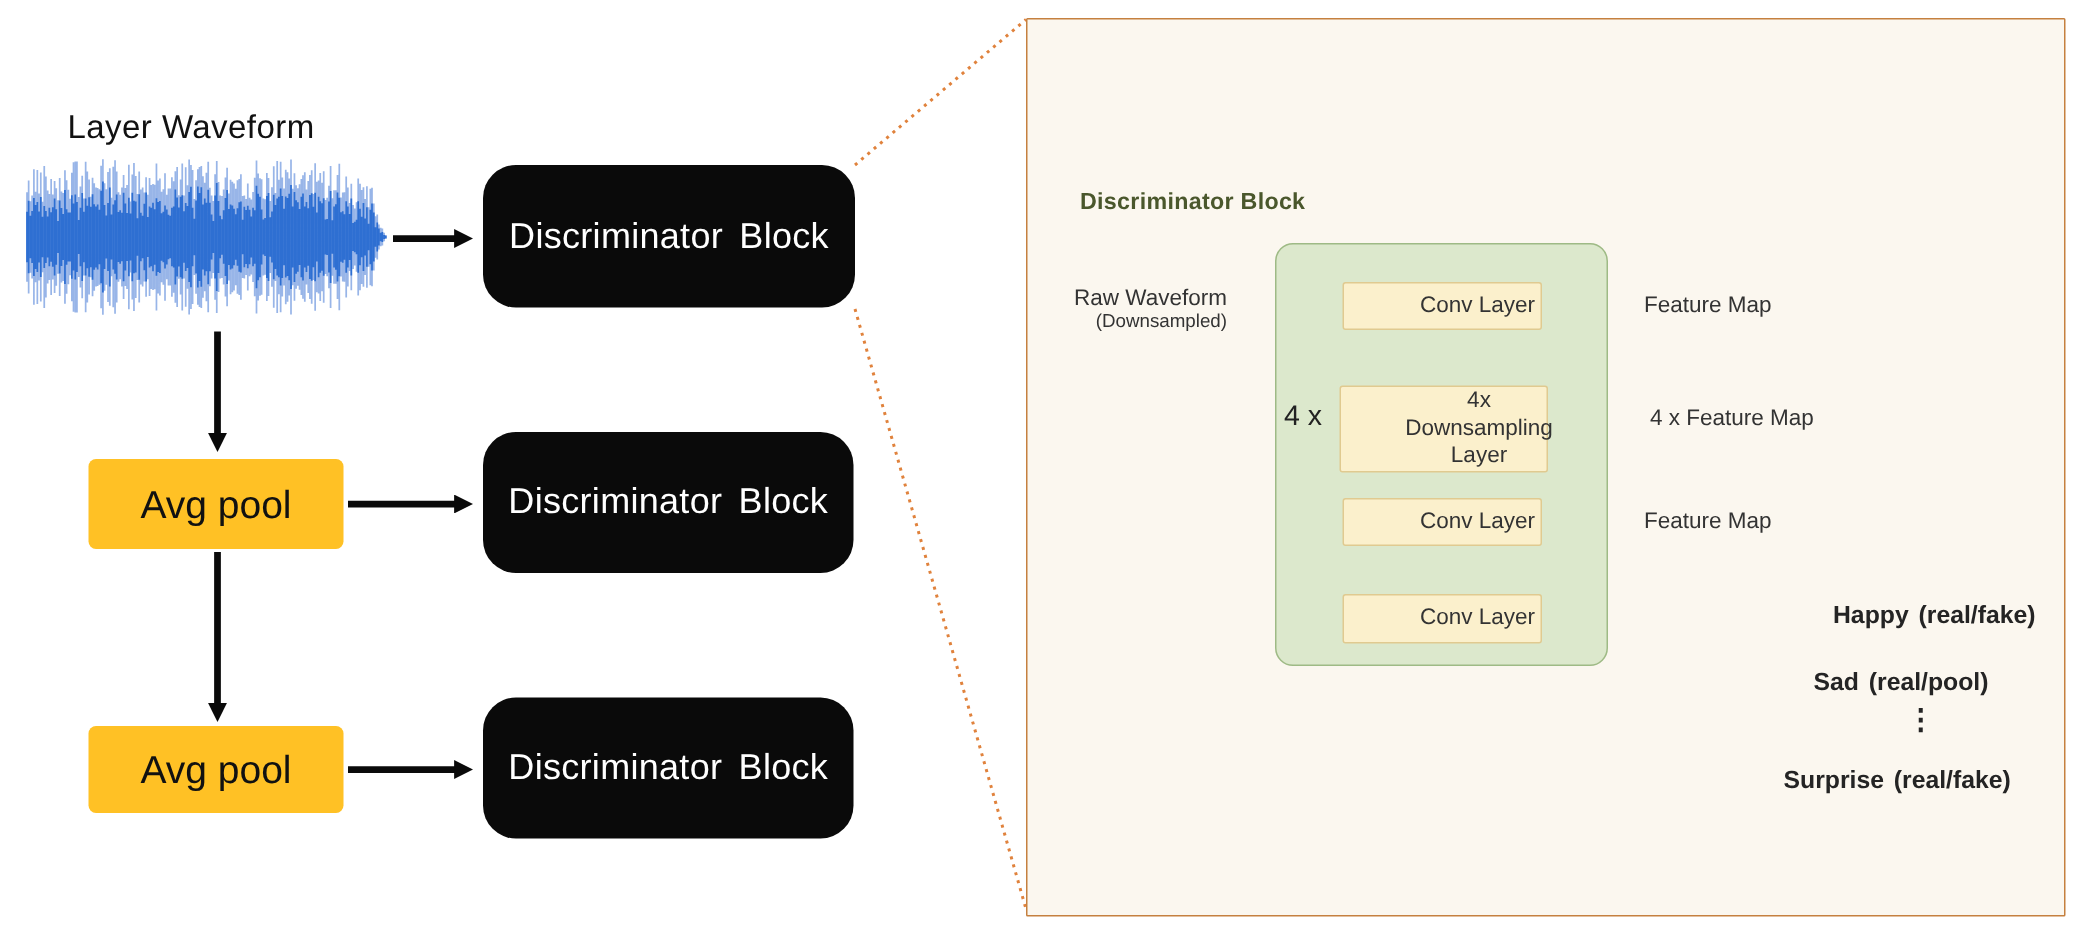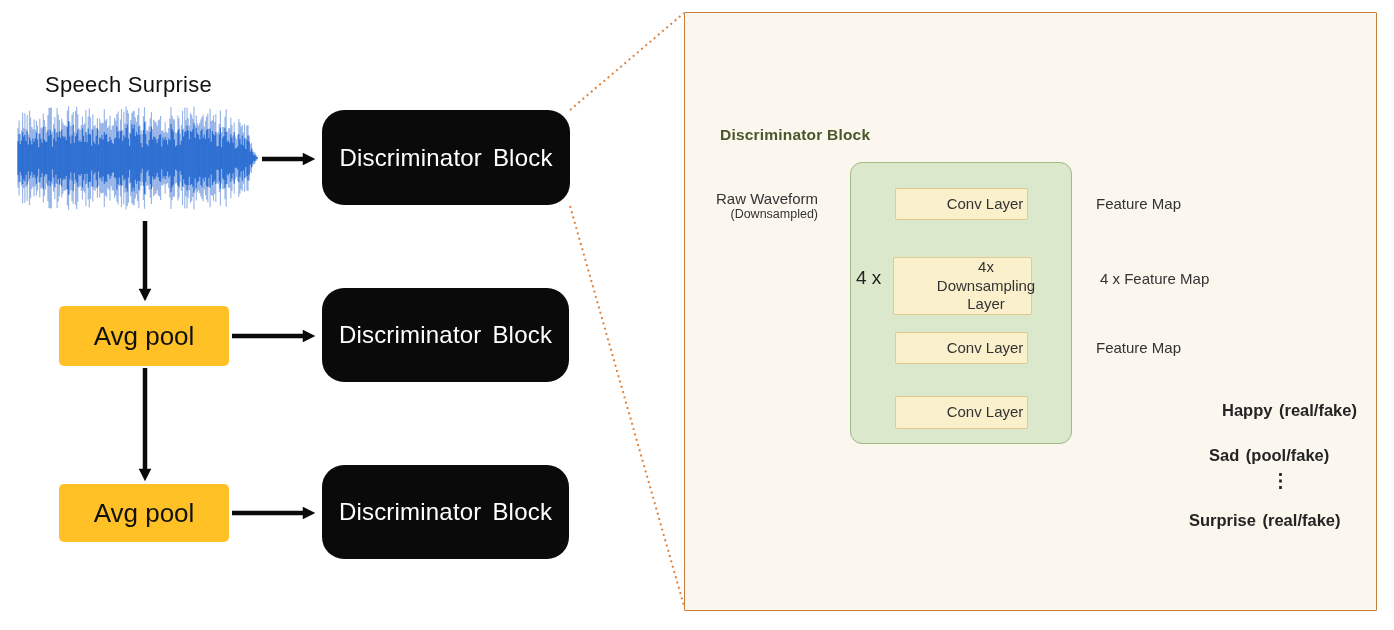--- a/index.html
+++ b/index.html
@@ -86,21 +86,21 @@
       <line x1="1032" y1="348" x2="1072" y2="348" marker-end="url(#mThin)"></line>
     </g>
 
     <g stroke="#1c1c1c" fill="none">
       <line x1="1036" y1="407" x2="1172" y2="410" stroke-width="2.2" marker-end="url(#mFan)"></line>
       <line x1="1036" y1="409" x2="1180" y2="452" stroke-width="3" marker-end="url(#mFan)"></line>
       <line x1="1036" y1="411" x2="1171" y2="514" stroke-width="3" marker-end="url(#mFan)"></line>
     </g>
   </svg>
 
-  <div class="abs bigtitle" style="left:45px;top:72px;">Speech Surprise</div>
+  <div class="abs bigtitle" style="left:45px;top:72px;">Layer Waveform</div>
 
   <div class="abs blackblock" style="left:322px;top:110px;width:248px;height:95px;">
     <span>Discriminator Block</span>
   </div>
 
   <div class="abs avgpool" style="left:59px;top:306px;width:170px;height:60px;">
     <span>Avg pool</span>
   </div>
 
   <div class="abs blackblock" style="left:322px;top:288px;width:247px;height:94px;">
@@ -142,17 +142,17 @@
 
   <div class="abs layerbox" style="left:895px;top:396px;width:133px;height:33px;">
     <span>Conv Layer</span>
   </div>
 
   <div class="abs plabel" style="left:1096px;top:195px;">Feature Map</div>
   <div class="abs plabel" style="left:1100px;top:270px;">4 x Feature Map</div>
   <div class="abs plabel" style="left:1096px;top:339px;">Feature Map</div>
 
   <div class="abs emolabel" style="left:1222px;top:401px;">Happy (real/fake)</div>
-  <div class="abs emolabel" style="left:1209px;top:446px;">Sad (pool/fake)</div>
+  <div class="abs emolabel" style="left:1209px;top:446px;">Sad (real/pool)</div>
   <div class="abs dots" style="left:1271px;top:476px;">⋮</div>
   <div class="abs emolabel" style="left:1189px;top:511px;">Surprise (real/fake)</div>
 
 </div>
 
 </body></html>

